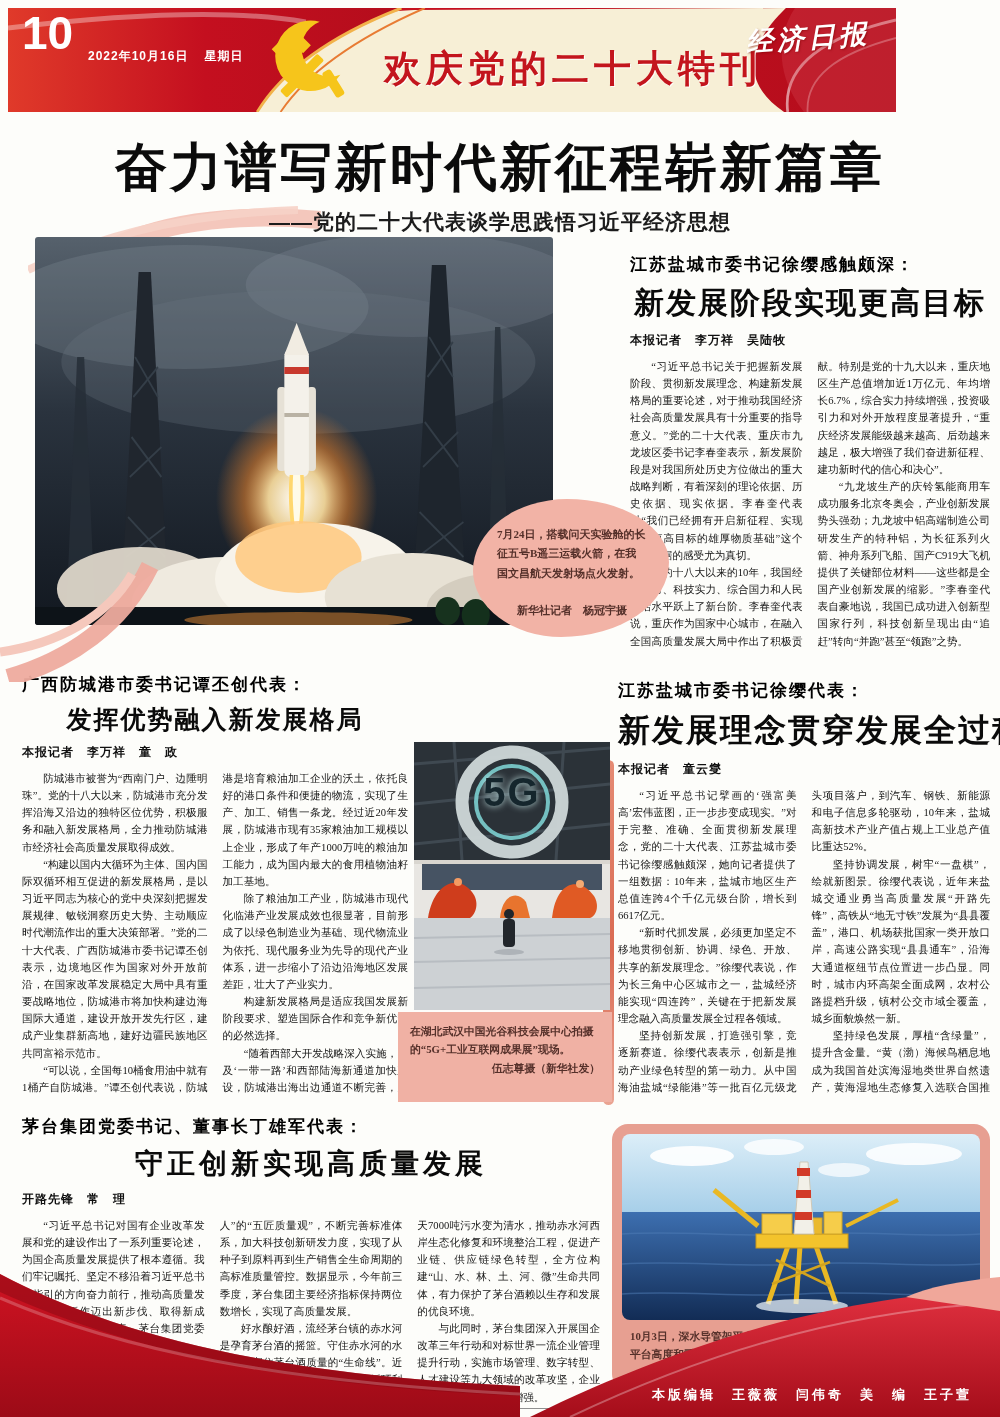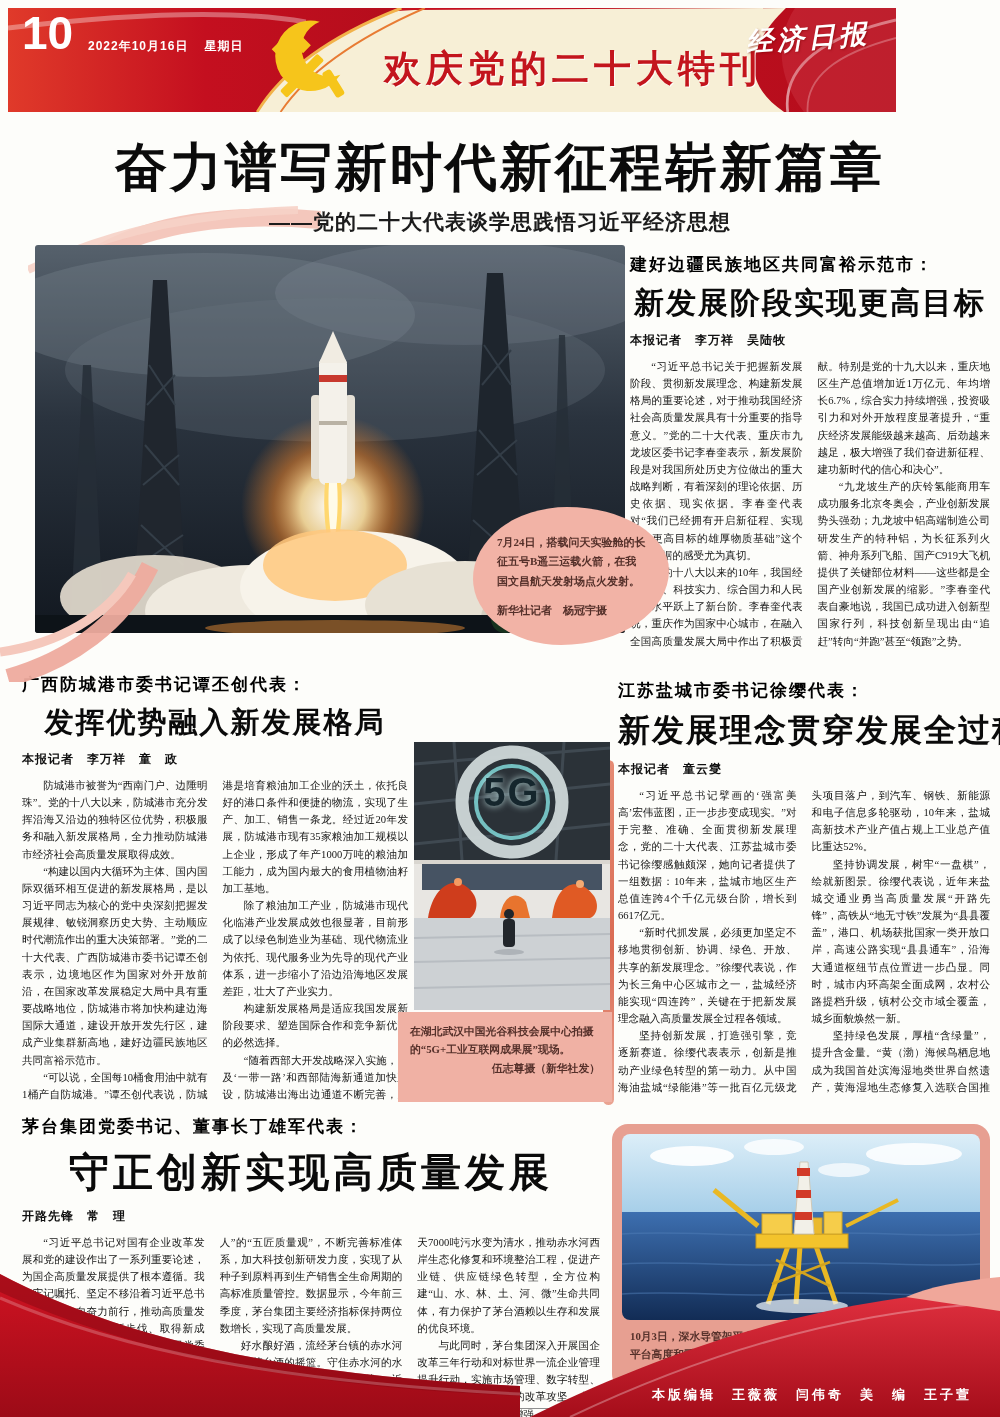--- a/index.html
+++ b/index.html
@@ -2,40 +2,40 @@
 <html><head>
 <meta charset="utf-8">
 <style>
   html,body{margin:0;padding:0;background:#e9e9e9;}
   .page{position:relative;width:1000px;height:1417px;margin:0 auto;background:#fdfdfa;overflow:hidden;
         font-family:"Liberation Serif",serif;}
   
   .banner{position:absolute;left:8px;top:8px;width:888px;height:104px;}
   .banner-bg{position:absolute;left:0;top:0;width:100%;height:100%;}
   .pagenum{position:absolute;left:14px;top:2px;color:#fff;font:900 46px/1 "Liberation Sans",sans-serif;}
-  .dateline{position:absolute;left:80px;top:32px;color:#fff;font:700 12px/1 "Liberation Sans",sans-serif;letter-spacing:1px;text-align:right;}
+  .dateline{position:absolute;left:80px;top:42px;color:#fff;font:700 12px/1 "Liberation Sans",sans-serif;letter-spacing:1px;text-align:right;}
   .dateline .wd{margin-left:16px;}
   .emblem{position:absolute;left:250px;top:6px;width:94px;height:94px;}
   .banner-title{position:absolute;left:350px;top:42px;width:430px;text-align:center;color:#c3151d;
         font:900 37px/1 "Liberation Serif",serif;letter-spacing:5px;text-shadow:1px 1px 0 rgba(255,255,255,.85);}
   .masthead{position:absolute;right:26px;top:16px;color:#fff;font:700 27px/1 "DejaVu Serif",serif;
         font-style:italic;letter-spacing:4px;transform:rotate(-4deg);text-shadow:1px 1px 2px rgba(120,0,0,.5);}
   
   .lead{position:absolute;left:0;top:138px;width:100%;text-align:center;z-index:2;}
   .lead-headline{margin:0;font:900 52px/1.12 "Liberation Sans",sans-serif;color:#0b0b0b;letter-spacing:3px;}
   .lead-subtitle{margin-top:15px;font:700 21px/1 "Liberation Sans",sans-serif;color:#1c1c1c;letter-spacing:1px;}
   .deco{position:absolute;pointer-events:none;}
   
   figure{margin:0;}
-  .rocket{position:absolute;left:35px;top:245px;width:590px;height:388px;z-index:1;}
+  .rocket{position:absolute;left:35px;top:237px;width:518px;height:388px;z-index:1;}
   .rocket>svg{width:100%;height:100%;display:block;border-radius:3px;}
   .bubble{position:absolute;left:438px;top:262px;width:196px;height:138px;background:#f2b3a6;
         border-radius:48% 52% 55% 45% / 52% 46% 54% 48%;padding:26px 22px 0 24px;box-sizing:border-box;
         font:700 11px/1.75 "Liberation Serif",serif;color:#55302a;z-index:3;}
-  .bubble .credit{display:block;text-align:left;margin-top:10px;}
+  .bubble .credit{display:block;text-align:center;margin-top:18px;}
   .expo{position:absolute;left:414px;top:742px;width:196px;height:268px;}
   .expo>svg{width:100%;height:100%;display:block;}
   .logo5g{position:absolute;left:0;top:30px;width:100%;text-align:center;
         font:900 40px/1 "Liberation Sans",sans-serif;color:#15262d;letter-spacing:2px;
         text-shadow:0 0 7px rgba(210,245,245,.9);}
   .expo .capbox{position:absolute;left:-16px;top:270px;width:214px;box-sizing:border-box;background:#f0b1a4;
         padding:10px 12px 25px;font:700 10.8px/1.7 "Liberation Serif",serif;color:#55302a;}
   .capbox .credit{display:block;text-align:right;}
   .oil{position:absolute;left:612px;top:1124px;width:378px;height:266px;background:#e79f91;border-radius:16px;
         padding:10px 10px 0;box-sizing:border-box;z-index:2;}
@@ -46,23 +46,23 @@
   .a{position:absolute;}
   .kicker{font:700 17px/1 "Liberation Serif",serif;letter-spacing:2px;color:#000;}
   .hl{margin:10px 0 6px;font-family:Liberation Sans, sans-serif;font-weight:900;color:#0a0a0a;
         text-align:center;white-space:nowrap;}
   .byline{font:700 12px/1 "Liberation Serif",serif;margin:10px 0 12px;color:#101010;letter-spacing:1px;}
   .body{font:400 10.6px/1.62 "Liberation Serif",serif;text-align:justify;color:#141414;
         column-gap:15px;column-fill:auto;overflow:hidden;}
   .body p{margin:0;text-indent:2em;}
   .b2{column-count:2;} .b3{column-count:3;}
   .a1{left:630px;top:256px;width:360px;} .a1 .hl{font-size:30px;letter-spacing:2px;} .a1 .body{height:306px;}
-  .a2{left:22px;top:676px;width:386px;}  .a2 .hl{font-size:29px;letter-spacing:2px;} .a2 .body{height:330px;}
+  .a2{left:22px;top:676px;width:386px;}  .a2 .hl{font-size:25px;letter-spacing:2px;} .a2 .body{height:330px;}
   .a3{left:618px;top:682px;width:372px;} .a3 .hl{font-size:32px;letter-spacing:2px;} .a3 .body{height:322px;}
-  .a4{left:22px;top:1118px;width:578px;} .a4 .hl{font-size:40px;letter-spacing:4px;} .a4 .body{height:190px;}
+  .a4{left:22px;top:1118px;width:578px;} .a4 .hl{font-size:28px;letter-spacing:4px;} .a4 .body{height:190px;}
   .vribbon{position:absolute;left:603px;top:760px;width:11px;height:345px;border-radius:6px;
         background:linear-gradient(180deg,#e58b74,#d96a52 55%,#eaa492);}
   
   .deco-bl{left:0;top:1246px;width:520px;height:171px;z-index:6;}
   .deco-br{right:0;bottom:0;width:470px;height:140px;z-index:6;}
   .editors{position:absolute;right:28px;bottom:16px;z-index:7;color:#fff;
         font:700 13px/1 "Liberation Serif",serif;letter-spacing:3px;}
   .bottom-rule{position:absolute;left:10px;bottom:8px;width:980px;border-top:1px solid #8f8f8f;z-index:1;}
 </style>
 </head>
@@ -179,21 +179,21 @@
       <circle cx="542" cy="372" r="13" fill="#17321e"></circle>
         <circle cx="568" cy="377" r="15" fill="#122a18"></circle>
     </svg>
     <figcaption class="bubble">
       <span>7月24日，搭载问天实验舱的长征五号B遥三运载火箭，在我国文昌航天发射场点火发射。</span>
       <span class="credit">新华社记者　杨冠宇摄</span>
     </figcaption>
   </figure>
 
   <article class="a a1">
-    <div class="kicker">建好边疆民族地区共同富裕示范市：</div>
+    <div class="kicker">江苏盐城市委书记徐缨感触颇深：</div>
     <h2 class="hl">新发展阶段实现更高目标</h2>
     <div class="byline">本报记者　李万祥　吴陆牧</div>
     <div class="body b2">
         <p>“习近平总书记关于把握新发展阶段、贯彻新发展理念、构建新发展格局的重要论述，对于推动我国经济社会高质量发展具有十分重要的指导意义。”党的二十大代表、重庆市九龙坡区委书记李春奎表示，新发展阶段是对我国所处历史方位做出的重大战略判断，有着深刻的理论依据、历史依据、现实依据。李春奎代表对“我们已经拥有开启新征程、实现新的更高目标的雄厚物质基础”这个现实依据的感受尤为真切。</p>
         <p>党的十八大以来的10年，我国经济实力、科技实力、综合国力和人民生活水平跃上了新台阶。李春奎代表说，重庆作为国家中心城市，在融入全国高质量发展大局中作出了积极贡献。特别是党的十九大以来，重庆地区生产总值增加近1万亿元、年均增长6.7%，综合实力持续增强，投资吸引力和对外开放程度显著提升，“重庆经济发展能级越来越高、后劲越来越足，极大增强了我们奋进新征程、建功新时代的信心和决心”。</p>
         <p>“九龙坡生产的庆铃氢能商用车成功服务北京冬奥会，产业创新发展势头强劲；九龙坡中铝高端制造公司研发生产的特种铝，为长征系列火箭、神舟系列飞船、国产C919大飞机提供了关键部位材料——这些都是全国产业创新发展的缩影。”李春奎代表自豪地说，我国已成功进入创新型国家行列，科技创新呈现出由“追赶”转向“并跑”甚至“领跑”之势。</p>
       </div>
   </article>
 
   <article class="a a2">

